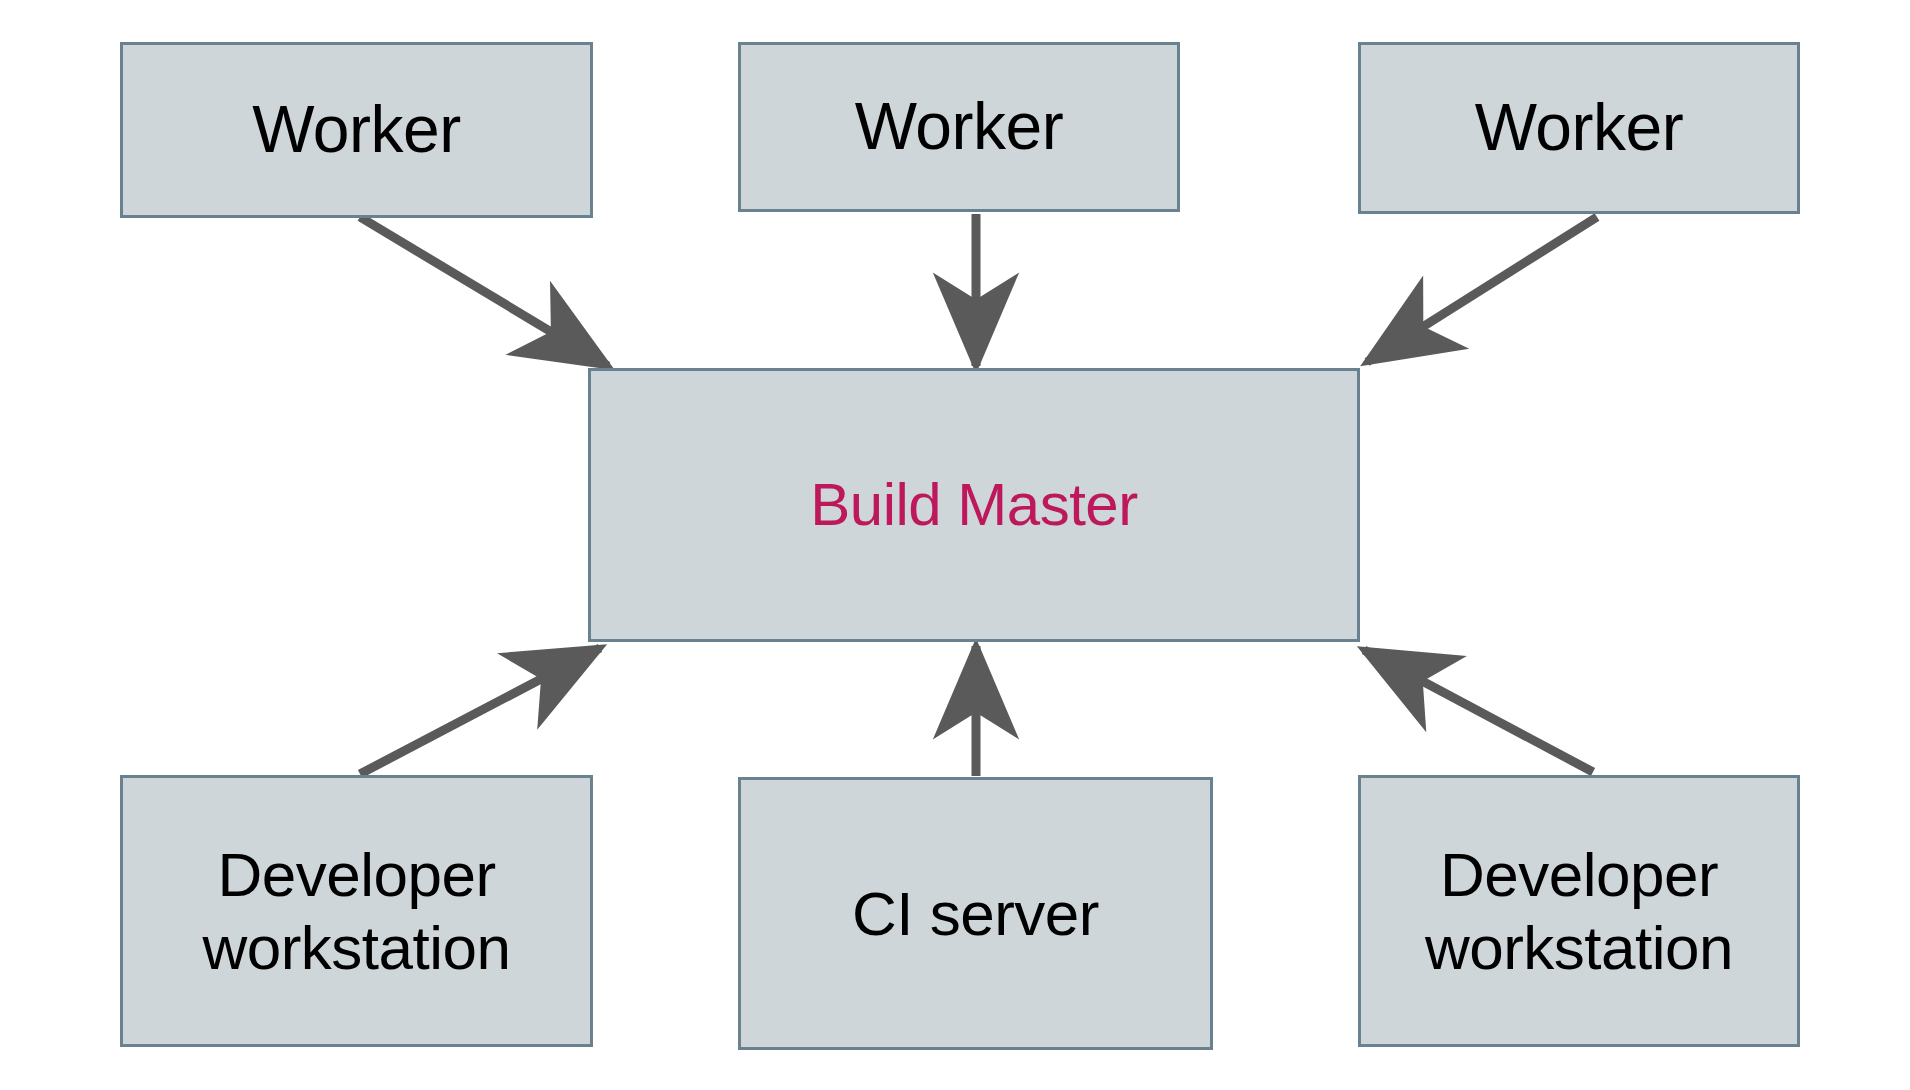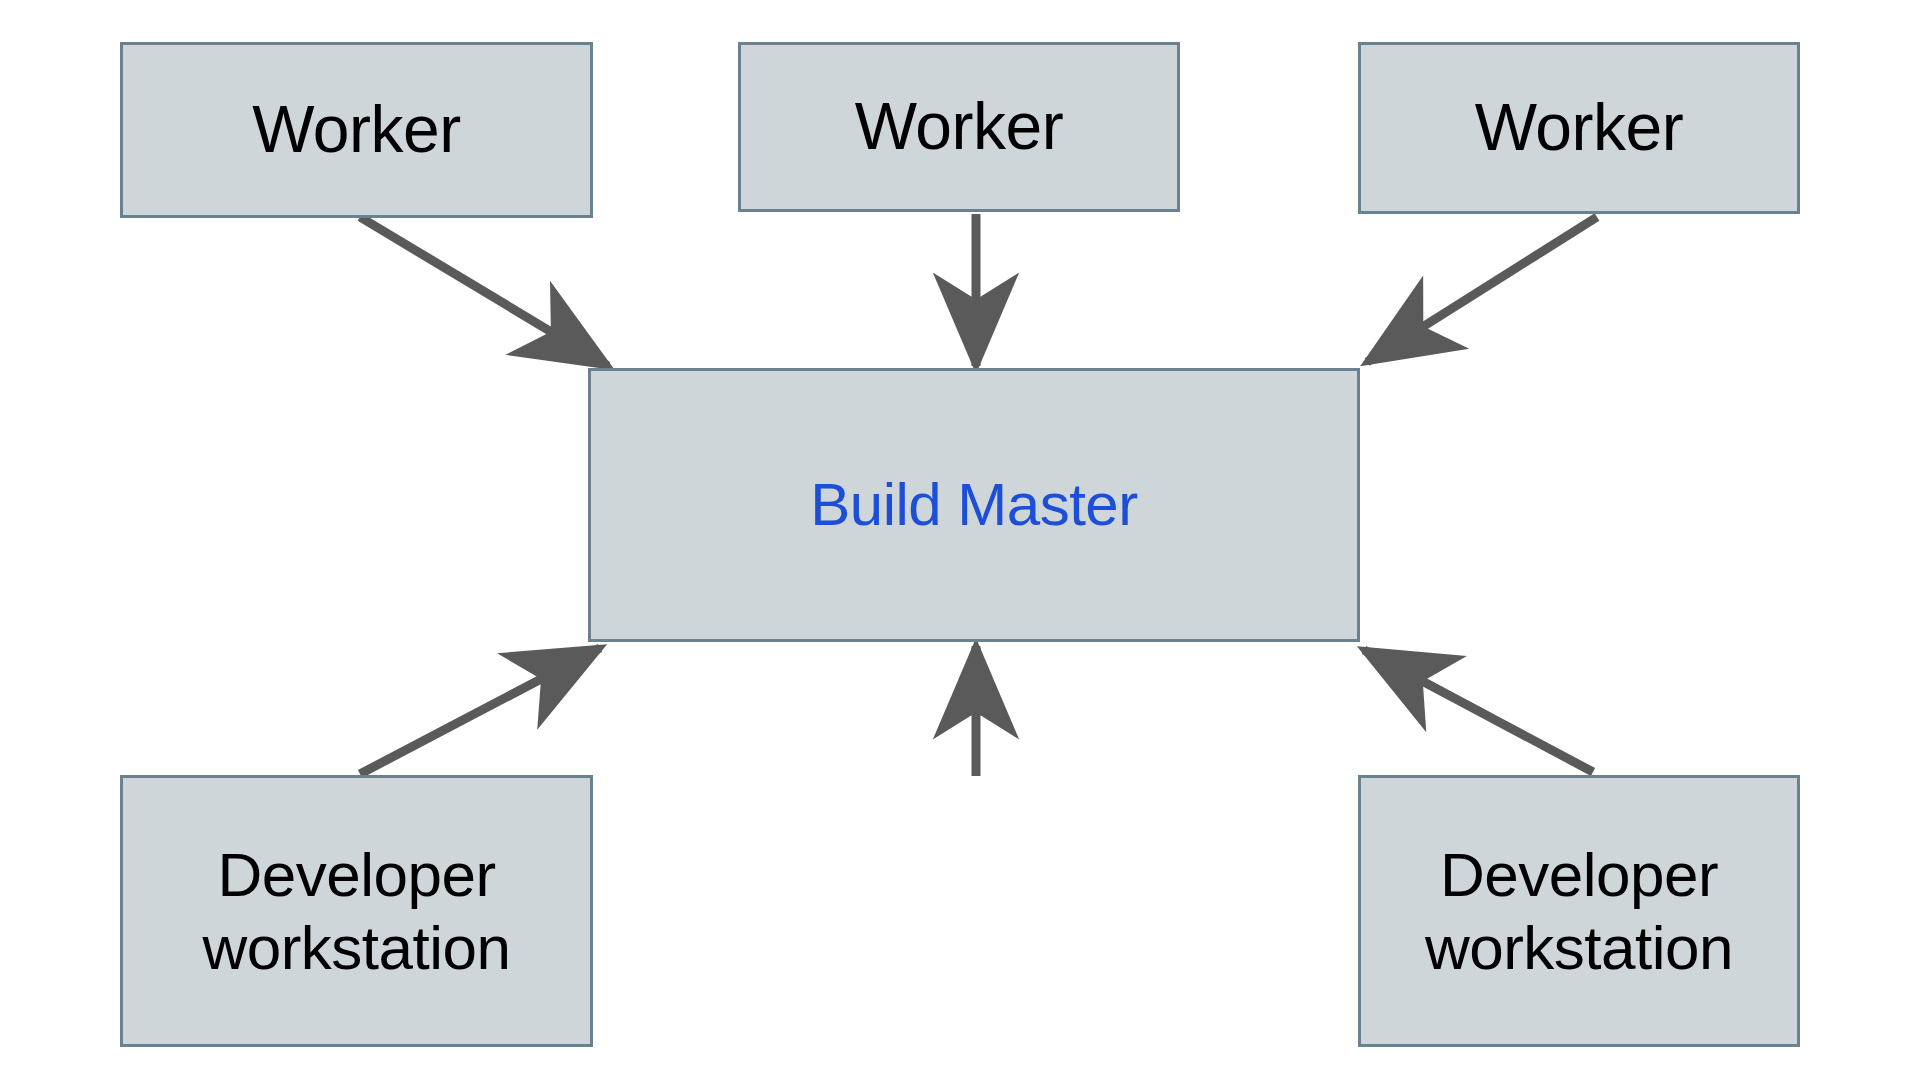--- a/index.html
+++ b/index.html
@@ -76,28 +76,31 @@
   </div>
 
   <div class="node" style="left: 738px; top: 42px; width: 442px; height: 170px; background: rgb(206, 214, 218); border-color: rgb(106, 130, 144); color: rgb(0, 0, 0);">
     <span class="node-label t-worker">Worker</span>
   </div>
 
   <div class="node" style="left: 1358px; top: 42px; width: 442px; height: 172px; background: rgb(206, 214, 218); border-color: rgb(106, 130, 144); color: rgb(0, 0, 0);">
     <span class="node-label t-worker">Worker</span>
   </div>
 
-  <div class="node" style="left: 588px; top: 368px; width: 772px; height: 274px; background: rgb(206, 214, 218); border-color: rgb(106, 130, 144); color: #1d4ed8;">
+  <div class="node" style="left: 588px; top: 368px; width: 772px; height: 274px; background: rgb(206, 214, 218); border-color: rgb(106, 130, 144); color: #be185d;">
     <span class="node-label t-master">Build Master</span>
   </div>
 
   <div class="node" style="left: 120px; top: 775px; width: 473px; height: 272px; background: rgb(206, 214, 218); border-color: rgb(106, 130, 144); color: rgb(0, 0, 0);">
     <span class="node-label t-dev">Developer
 workstation</span>
   </div>
 
+  <div class="node" style="left: 738px; top: 777px; width: 475px; height: 273px; background: rgb(206, 214, 218); border-color: rgb(106, 130, 144); color: rgb(0, 0, 0);">
+    <span class="node-label t-ci">CI server</span>
+  </div>
 
   <div class="node" style="left: 1358px; top: 775px; width: 442px; height: 272px; background: rgb(206, 214, 218); border-color: rgb(106, 130, 144); color: rgb(0, 0, 0);">
     <span class="node-label t-dev">Developer
 workstation</span>
   </div>
 
 </div>
 
 </body></html>

